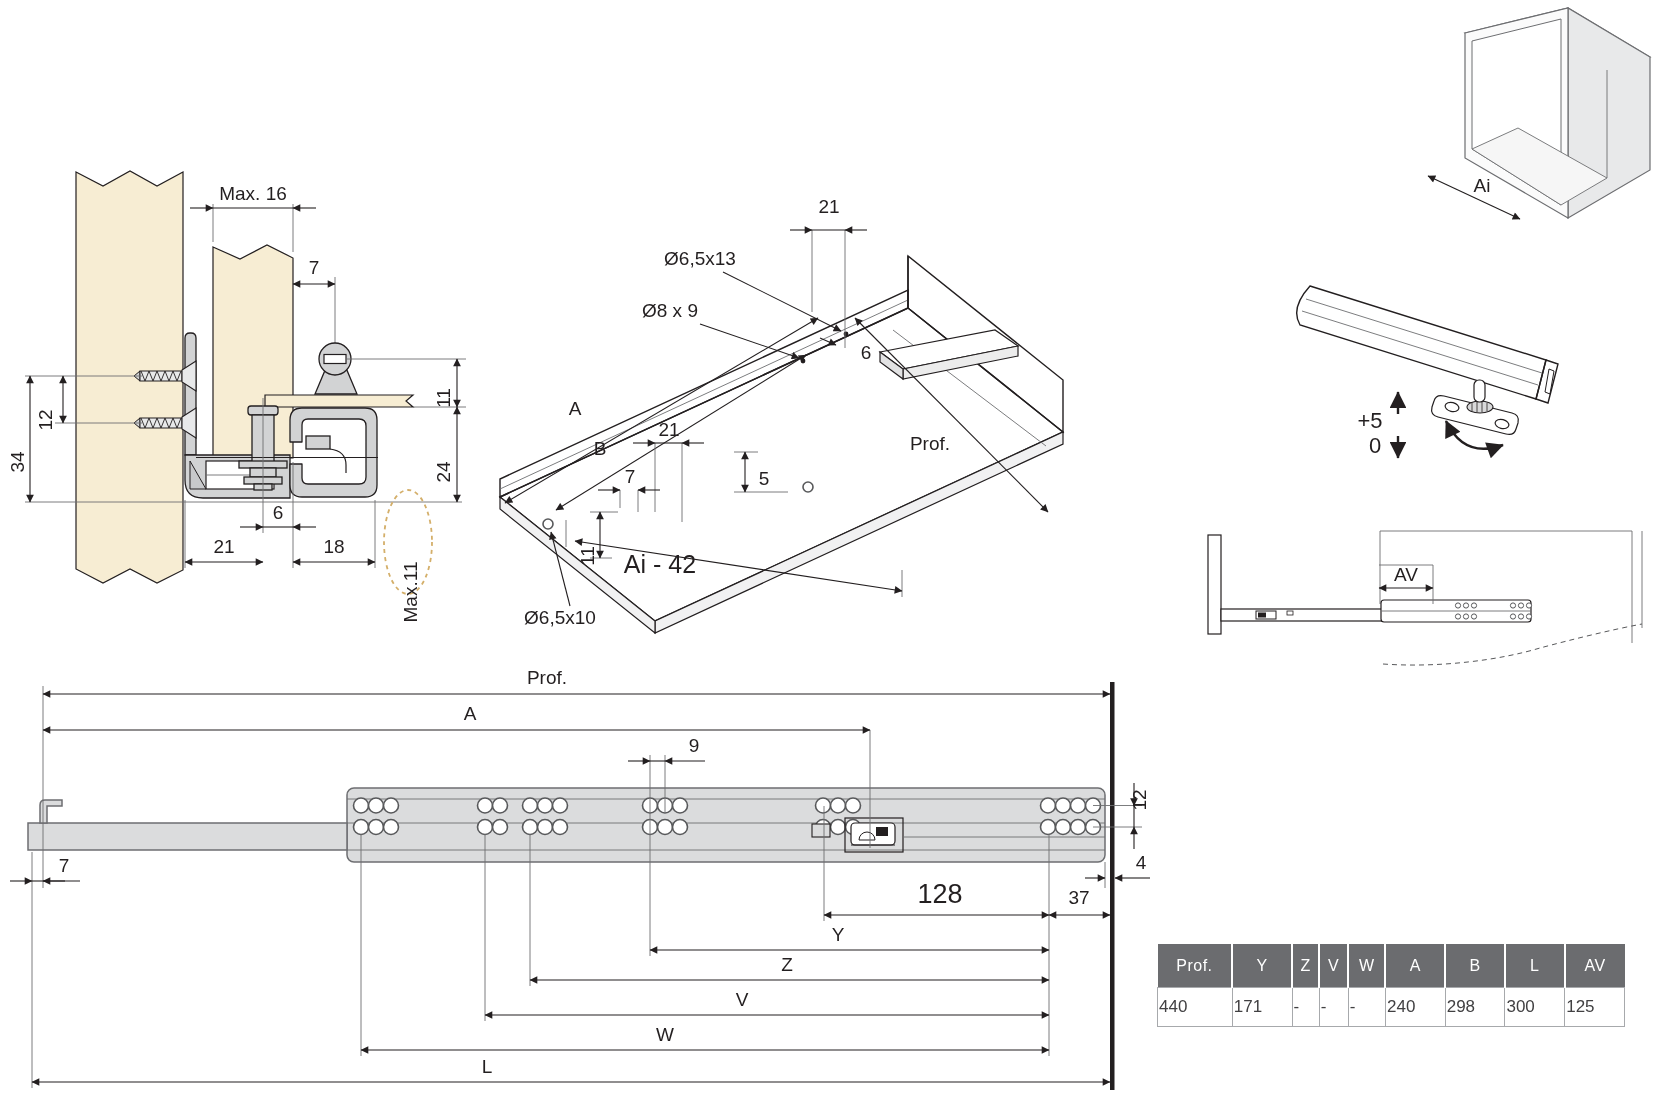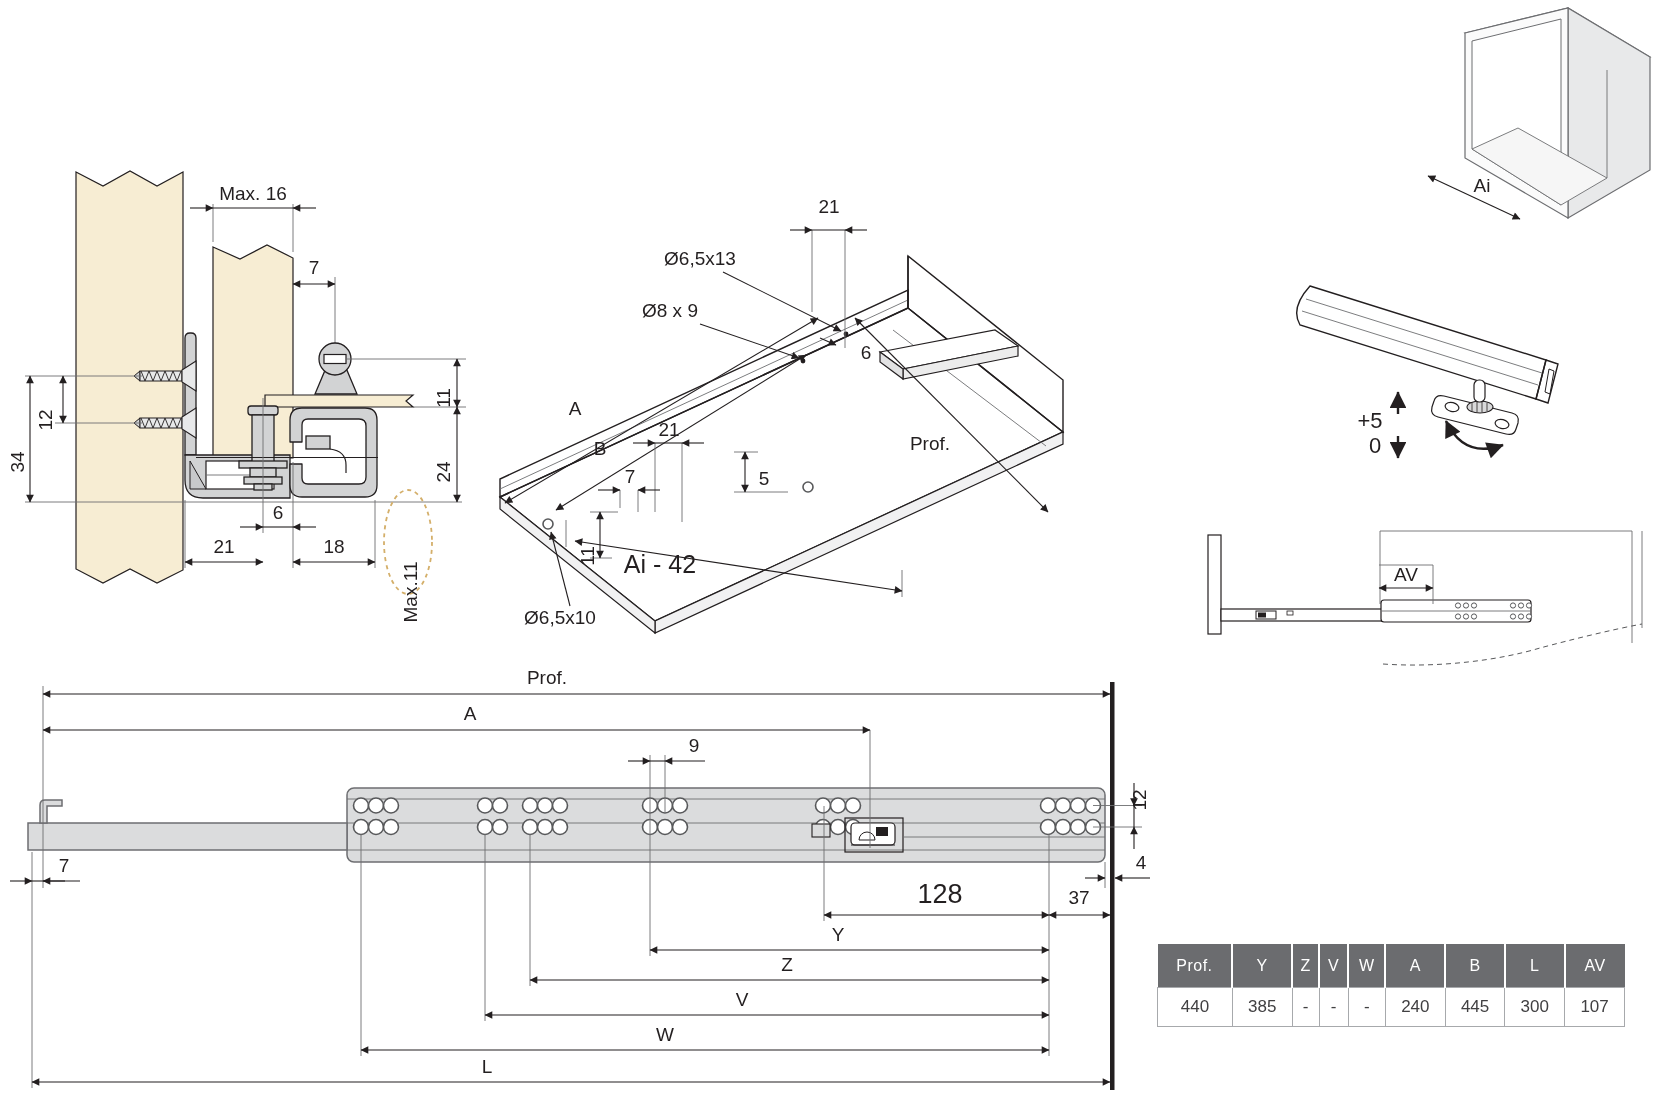--- a/index.html
+++ b/index.html
@@ -19,21 +19,21 @@
   .met{fill:#d2d3d4;stroke:#231f20;stroke-width:1.3;}
   .rail{fill:#dbdcdd;stroke:#6d6e71;stroke-width:1.5;}
   .hole{fill:#ffffff;stroke:#58595b;stroke-width:1.6;}
   .thin{stroke:#6d6e71;stroke-width:0.9;fill:none;}
   .wt{fill:#ffffff;stroke:#231f20;stroke-width:1.2;}
 
   #spec-table{position:absolute;left:1157px;top:944px;width:468px;border-collapse:collapse;}
   #spec-table th{background:#6b6c6f;color:#fff;font-weight:normal;font-size:16px;height:41px;
     border-right:2px solid #fff;letter-spacing:0.5px;}
   #spec-table th:last-child{border-right:none;}
-  #spec-table td{background:#fff;color:#414042;font-size:17px;text-align:center;height:36px;
+  #spec-table td{background:#fff;color:#414042;font-size:17px;height:36px;
     border:1px solid #a7a9ac;}
 </style>
 </head>
 <body>
 
 <div id="page">
 <svg width="1676" height="1108" viewBox="0 0 1676 1108">
   <defs>
     <marker id="ar" viewBox="0 0 10 10" refX="9.5" refY="5" markerWidth="9" markerHeight="7" orient="auto-start-reverse">
           <path d="M0,0 L10,5 L0,10 Z" fill="#231f20"></path>
@@ -416,24 +416,24 @@
       <th>W</th>
       <th>A</th>
       <th>B</th>
       <th>L</th>
       <th>AV</th>
     </tr>
   </thead>
   <tbody>
     <tr>
       <td>440</td>
-      <td>385</td>
+      <td>171</td>
       <td>-</td>
       <td>-</td>
       <td>-</td>
       <td>240</td>
-      <td>445</td>
+      <td>298</td>
       <td>300</td>
-      <td>107</td>
+      <td>125</td>
     </tr>
   </tbody>
 </table>
 </div>
 
 </body></html>

